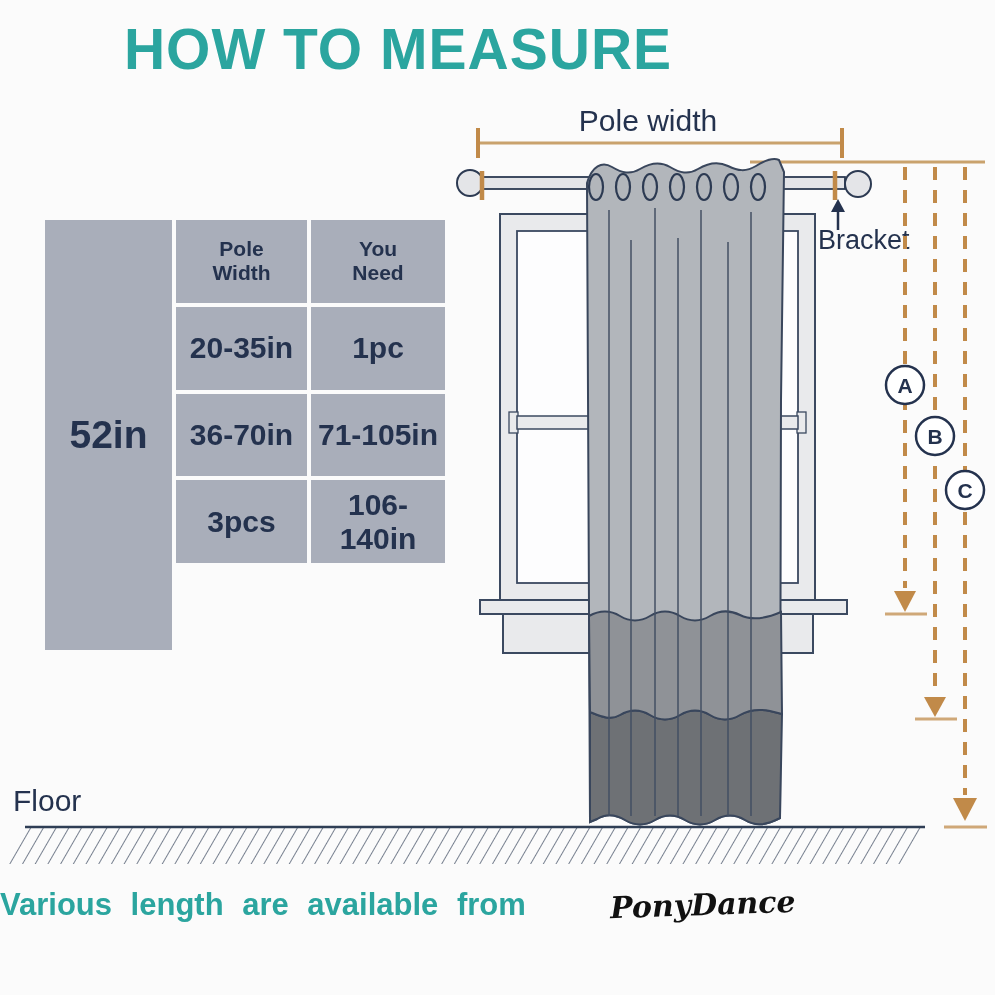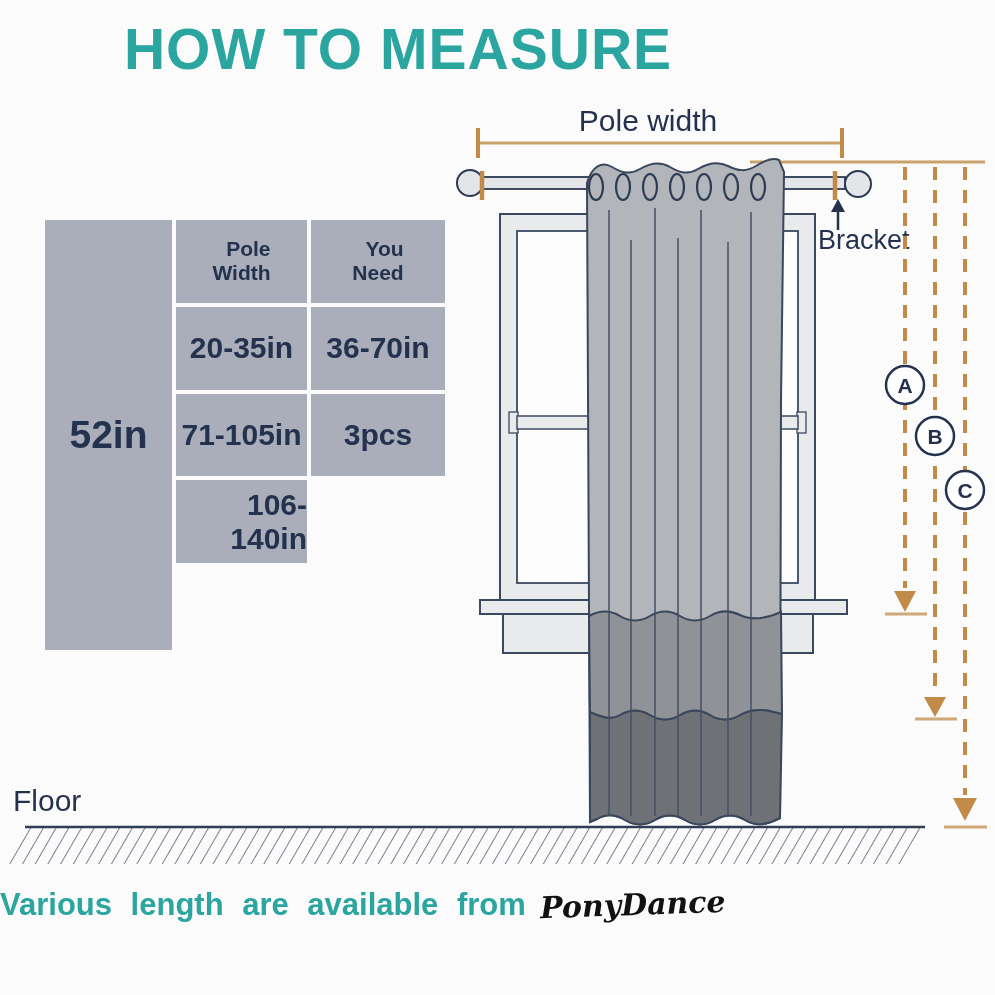--- a/index.html
+++ b/index.html
@@ -22,37 +22,37 @@
   .size-table{
     position:absolute;left:45px;top:220px;width:400px;height:430px;
     display:grid;
     grid-template-columns:127px 131px 134px;
     grid-template-rows:repeat(5,1fr);
     gap:4px;
   }
   .cell{
     background:#a9aeba;
     display:flex;align-items:center;justify-content:center;
-    color:#24324e;font-weight:bold;text-align:right;
+    color:#24324e;font-weight:bold;text-align:center;
   }
   .cell.span{grid-row:1 / 6;grid-column:1;font-size:39px;}
   .cell.head{font-size:21px;white-space:pre-line;line-height:1.15;}
   .cell.data{font-size:30px;}
 
   
   svg.diagram{position:absolute;left:0;top:0;}
   svg text{font-family:"Liberation Sans",sans-serif;}
 
   
   .footer{
     position:absolute;left:0;top:886px;width:100%;
     text-align:center;color:#2ba59f;font-weight:bold;
     font-size:31px;line-height:37px;word-spacing:10px;
   }
-  .footer .row{display:flex;justify-content:flex-start;align-items:center;gap:14px;}
+  .footer .row{display:flex;justify-content:space-between;align-items:center;gap:14px;}
   .brand{
     font-family:"DejaVu Serif",serif;
     font-style:italic;font-weight:bold;
     color:#111;font-size:30px;word-spacing:0;
     transform:rotate(-2deg);
   }
 </style>
 </head>
 <body>
 
@@ -60,20 +60,21 @@
 
   <div class="title">HOW TO MEASURE</div>
 
   <div class="size-table">
     <div class="cell span">52in</div>
     <div class="cell head">Pole
 Width</div>
     <div class="cell head">You
 Need</div>
     <div class="cell data">20-35in</div>
+    <div class="cell data">1pc</div>
     <div class="cell data">36-70in</div>
     <div class="cell data">71-105in</div>
     <div class="cell data">3pcs</div>
     <div class="cell data">106-140in</div>
   </div>
 
   <svg class="diagram" width="995" height="995" viewBox="0 0 995 995">
     <defs>
       <pattern id="hatch" patternUnits="userSpaceOnUse" width="11" height="11" patternTransform="rotate(30)">
         <line x1="0" y1="0" x2="0" y2="11" stroke="#2f3e55" stroke-width="1.3"></line>

